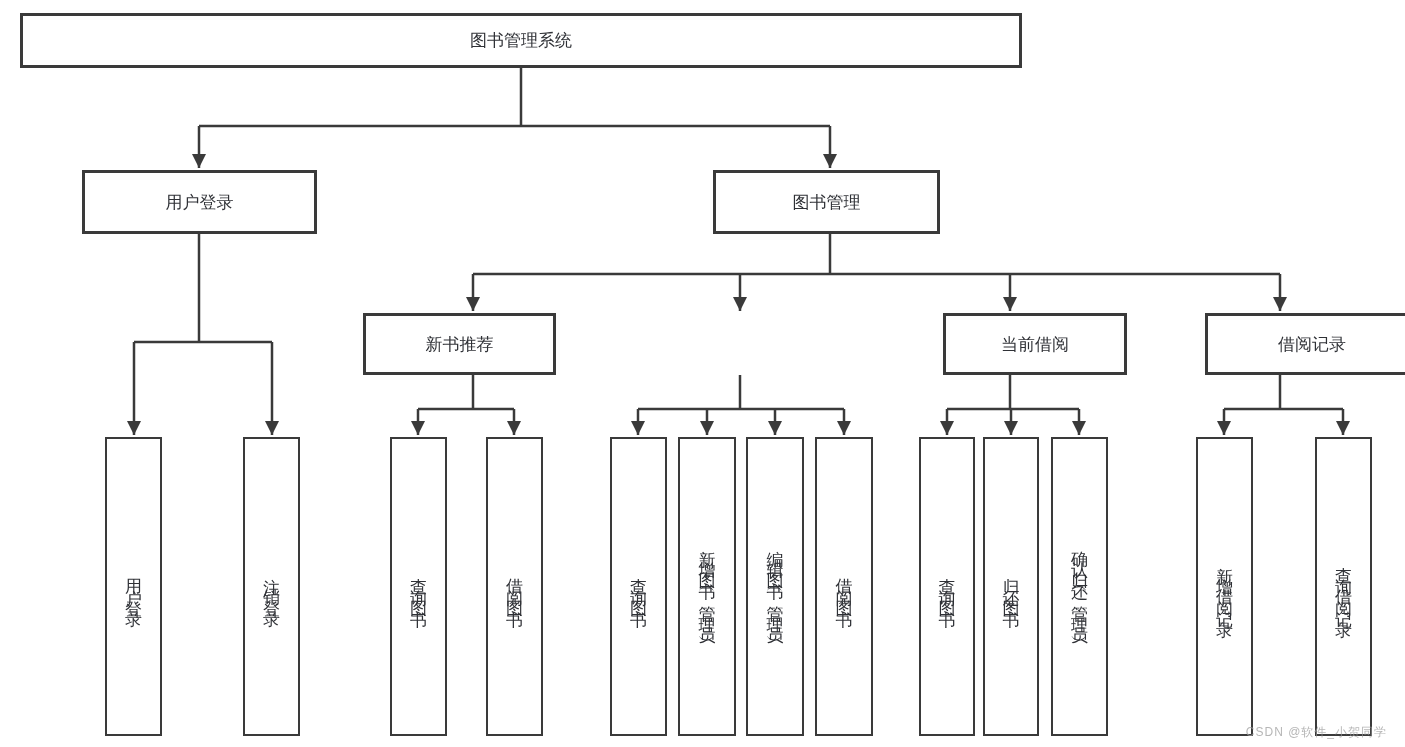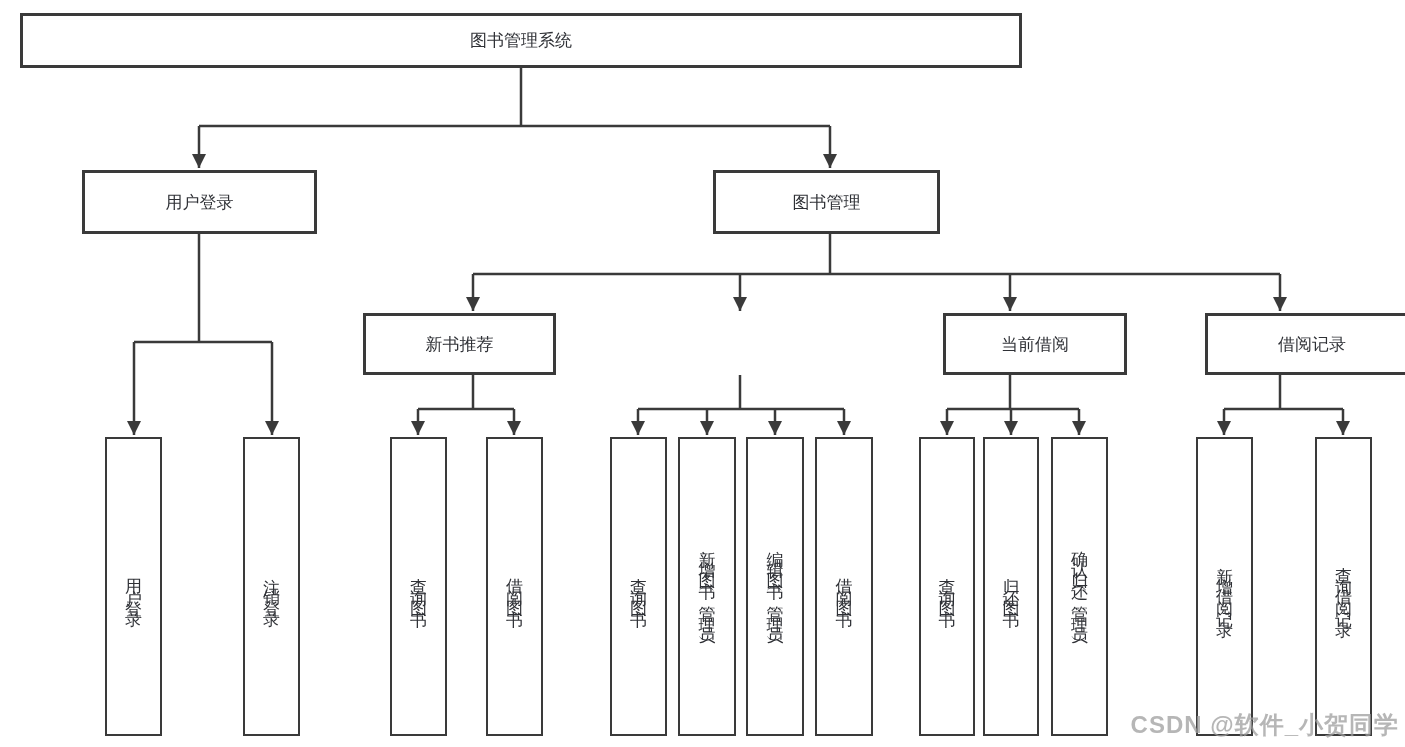--- a/index.html
+++ b/index.html
@@ -30,27 +30,26 @@
   .node.leaf { border-width: 2.5px; }
   .node.v span {
     writing-mode: vertical-rl;
     text-orientation: mixed;
     letter-spacing: 11px;
     line-height: 1;
     white-space: nowrap;
   }
   .watermark {
     position: absolute;
-    right: 6px;
+    right: 18px;
     bottom: 6px;
-    font-size: 24px;
+    font-size: 12px;
     color: rgba(158,158,158,0.75);
     letter-spacing: 1px;
     white-space: nowrap;
-    font-weight: bold;
   }
 </style>
 </head>
 <body>
 
 <div class="canvas">
 
   <svg class="connectors" viewBox="0 0 1405 747" xmlns="http://www.w3.org/2000/svg">
     <defs>
       <marker id="arrow" viewBox="0 0 10 10" refX="10" refY="5" markerWidth="26" markerHeight="14" markerUnits="userSpaceOnUse" orient="auto">

